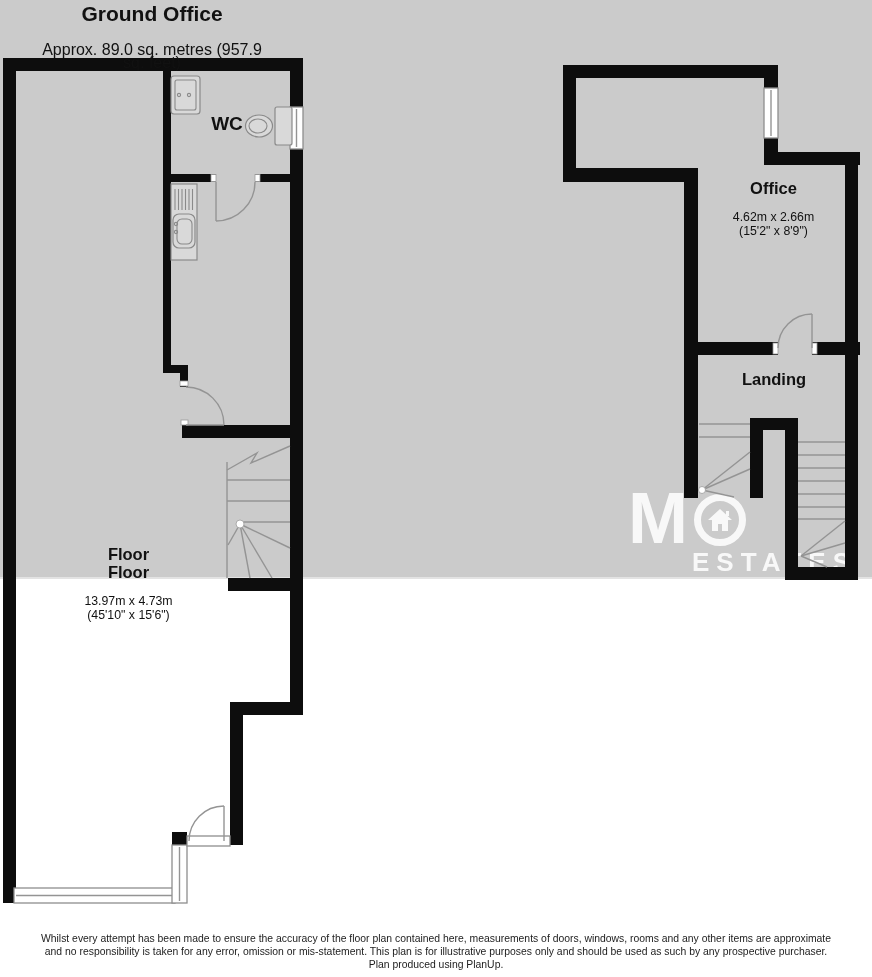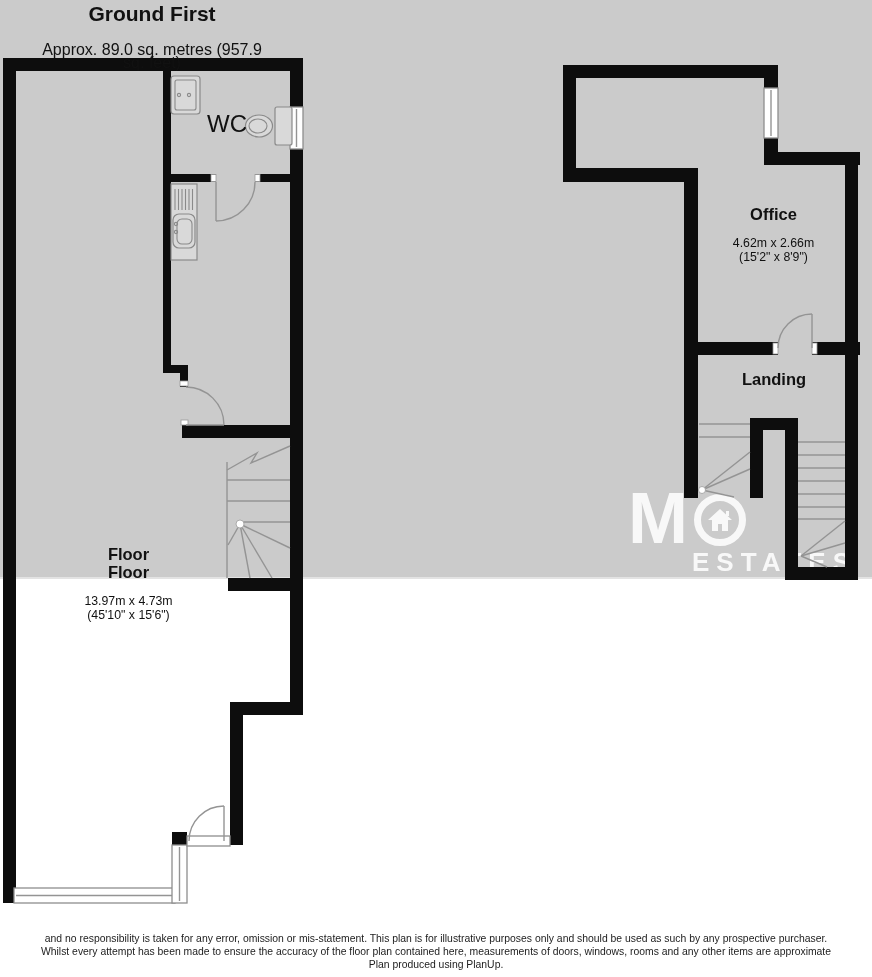--- a/index.html
+++ b/index.html
@@ -10,21 +10,21 @@
   .plan-svg{position:absolute;left:0;top:0;z-index:2;}
   .wall{fill:#0d0d0d;}
   .tl{stroke:#949494;stroke-width:1.4;fill:none;}
   .gz{fill:#ffffff;stroke:#8e8e8e;stroke-width:1.3;}
   .fx{fill:#d9d9d9;stroke:#8a8a8a;stroke-width:1.2;}
   .fx2{fill:none;stroke:#8a8a8a;stroke-width:1.1;}
   .jamb{fill:#ffffff;stroke:#9a9a9a;stroke-width:0.8;}
   .lbl{position:absolute;z-index:3;text-align:center;color:#111;}
   .title{font-size:21px;font-weight:bold;line-height:23px;}
   .subtitle{font-size:16px;line-height:13px;margin-top:18px;}
-  .room-name-lg{font-size:24px;font-weight:normal;line-height:21px;}
+  .room-name-lg{font-size:19px;font-weight:bold;line-height:21px;}
   .room-name{font-size:16.5px;font-weight:bold;line-height:18px;}
   .room-dim{font-size:12.3px;line-height:13.8px;margin-top:14px;}
   .watermark{position:absolute;left:628px;top:482px;z-index:1;color:#fff;opacity:0.88;
              font-weight:bold;white-space:nowrap;}
   .wm-row{display:flex;align-items:center;font-size:72px;line-height:72px;letter-spacing:2px;}
   .wm-o{width:52px;height:52px;border:7px solid #fff;border-radius:50%;box-sizing:border-box;
         display:flex;align-items:center;justify-content:center;margin:4px 4px 0 4px;}
   .wm-sub{font-size:26px;line-height:28px;letter-spacing:7px;margin:-6px 0 0 64px;}
   .disclaimer{position:absolute;left:0;right:0;top:933px;z-index:3;text-align:center;
               font-size:10.4px;line-height:12.8px;color:#1c1c1c;}
@@ -192,46 +192,46 @@
         <line class="tl" x1="798" y1="507" x2="845" y2="507"></line>
         <line class="tl" x1="798" y1="519" x2="845" y2="519"></line>
         <line class="tl" x1="801" y1="556" x2="845" y2="521"></line>
         <line class="tl" x1="801" y1="556" x2="845" y2="543"></line>
         <line class="tl" x1="801" y1="556" x2="827" y2="567"></line>
       </g>
     </g>
   </svg>
 
   <div class="lbl" style="left:30px;top:2px;width:244px;">
-    <div class="title">Ground First</div>
+    <div class="title">Ground Office</div>
     <div class="subtitle">Approx. 89.0 sq. metres (957.9 sq. feet)</div>
   </div>
 
 
   <div class="lbl room-name-lg" style="left:196px;top:113px;width:62px;">WC</div>
 
 
   <div class="lbl" style="left:56px;top:545px;width:145px;">
     <div class="room-name">Floor</div>
     <div class="room-name">Floor</div>
     <div class="room-dim">
       <div>13.97m x 4.73m</div>
       <div>(45'10" x 15'6")</div>
     </div>
   </div>
 
-  <div class="lbl" style="left:701px;top:205px;width:145px;">
+  <div class="lbl" style="left:701px;top:179px;width:145px;">
     <div class="room-name">Office</div>
     <div class="room-dim">
       <div>4.62m x 2.66m</div>
       <div>(15'2" x 8'9")</div>
     </div>
   </div>
 
   <div class="lbl room-name" style="left:712px;top:370px;width:124px;">Landing</div>
 
   <div class="disclaimer">
+    <div>Whilst every attempt has been made to ensure the accuracy of the floor plan contained here, measurements of doors, windows, rooms and any other items are approximate</div>
     <div>and no responsibility is taken for any error, omission or mis-statement. This plan is for illustrative purposes only and should be used as such by any prospective purchaser.</div>
-    <div>Whilst every attempt has been made to ensure the accuracy of the floor plan contained here, measurements of doors, windows, rooms and any other items are approximate</div>
     <div>Plan produced using PlanUp.</div>
   </div>
 
 </div>
 
 </body></html>

